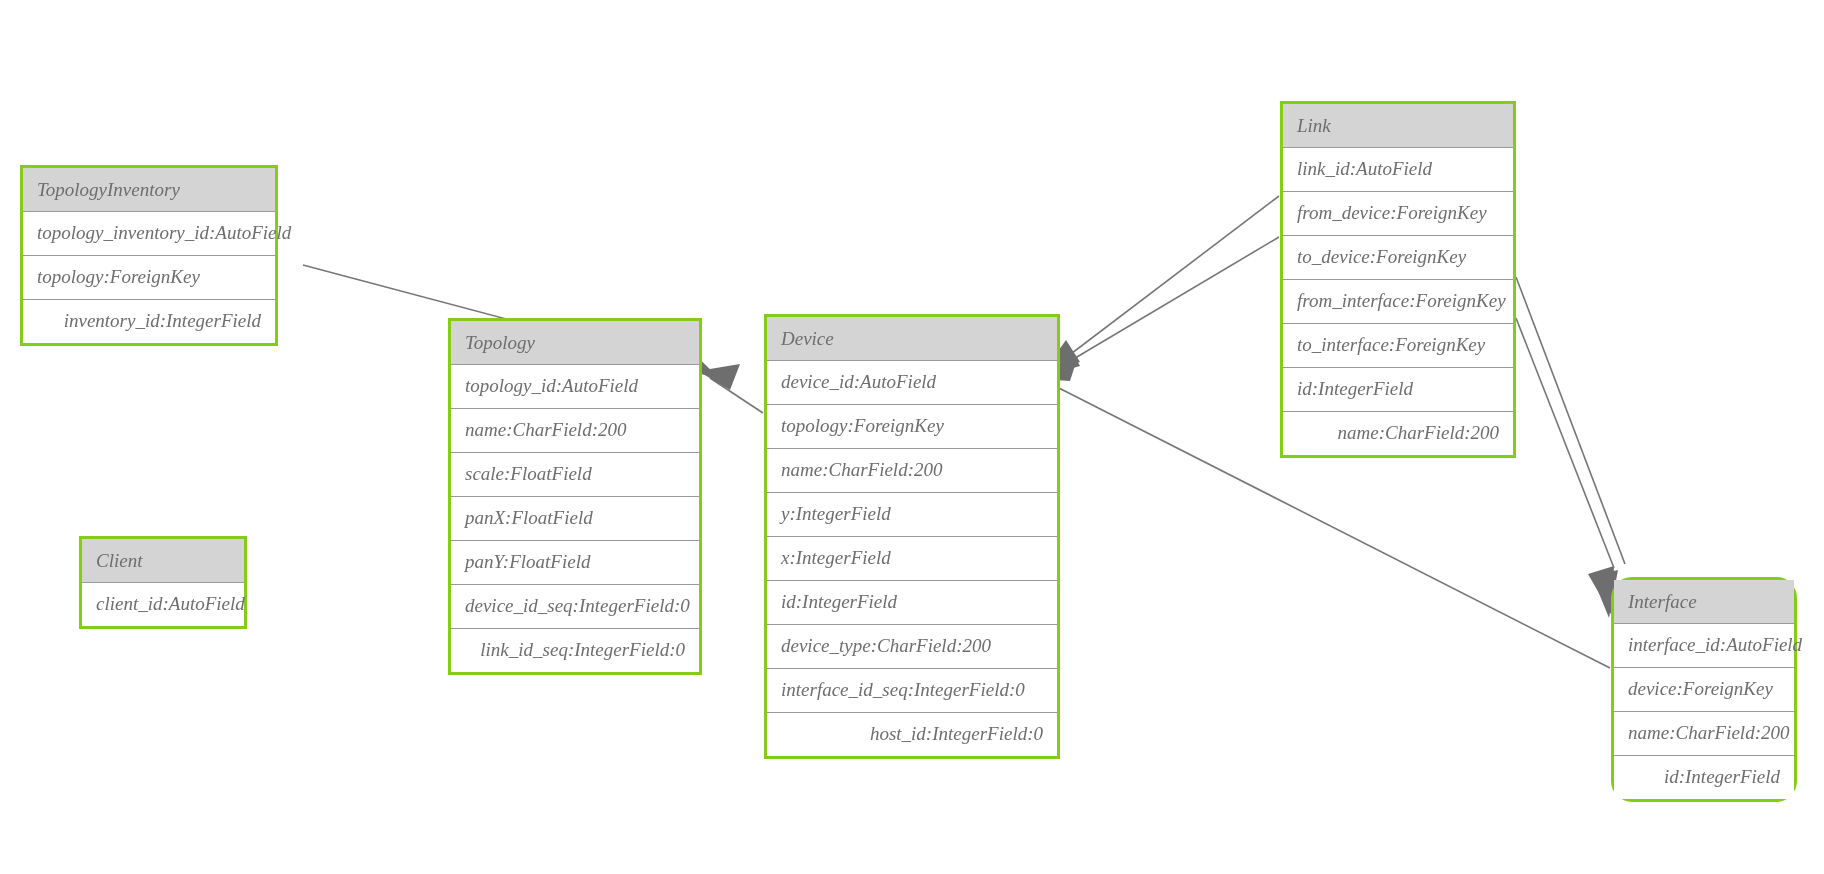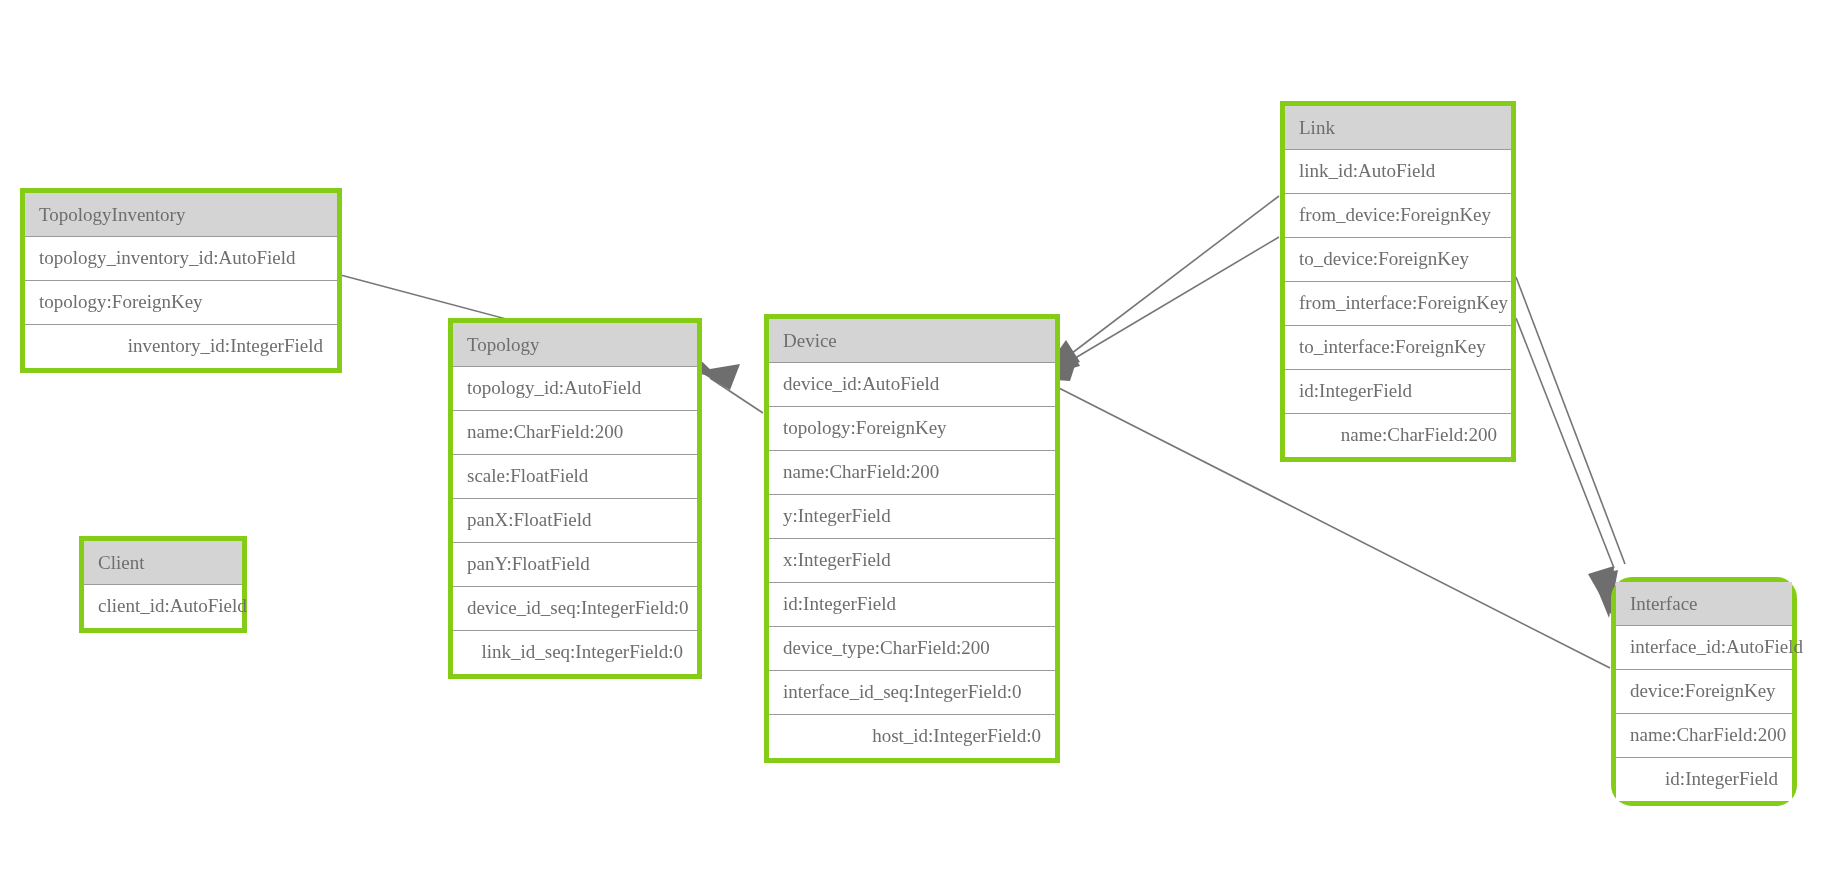--- a/index.html
+++ b/index.html
@@ -20,23 +20,24 @@
     position: absolute;
     left: 0;
     top: 0;
     width: 1824px;
     height: 874px;
     pointer-events: none;
   }
   .entity {
     position: absolute;
     box-sizing: border-box;
-    border: 5px solid #84cc16;
+    border: 3px solid #84cc16;
     background: #ffffff;
     z-index: 5;
+    font-style: italic;
   }
   .entity-header {
     box-sizing: border-box;
     background: #d4d4d4;
     border-bottom: 1px solid #9a9a9a;
     color: #6e6e6e;
     font-size: 19px;
     line-height: 1;
     padding: 12px 14px 12px 14px;
     white-space: nowrap;
@@ -92,21 +93,21 @@
       <line x1="1516" y1="277" x2="1625" y2="564" stroke="#767676" stroke-width="1.6"></line>
       <polygon points="1612,616 1588,574 1614,566" fill="#6e6e6e"></polygon>
     </g>
 
     <g>
       <line x1="1516" y1="318" x2="1614" y2="568" stroke="#767676" stroke-width="1.6"></line>
       <polygon points="1609,618 1592,576 1618,570" fill="#6e6e6e"></polygon>
     </g>
   </svg>
 
-  <div class="entity" style="left:20px; top:165px; width:322px;margin-top:23px;">
+  <div class="entity" style="left:20px; top:165px; width:258px;">
     <div class="entity-header">TopologyInventory</div>
     <div class="entity-field">topology_inventory_id:AutoField</div>
     <div class="entity-field">topology:ForeignKey</div>
     <div class="entity-field">inventory_id:IntegerField</div>
   </div>
 
   <div class="entity" style="left:79px; top:528px; width:168px;margin-top:8px;">
     <div class="entity-header">Client</div>
     <div class="entity-field">client_id:AutoField</div>
   </div>

